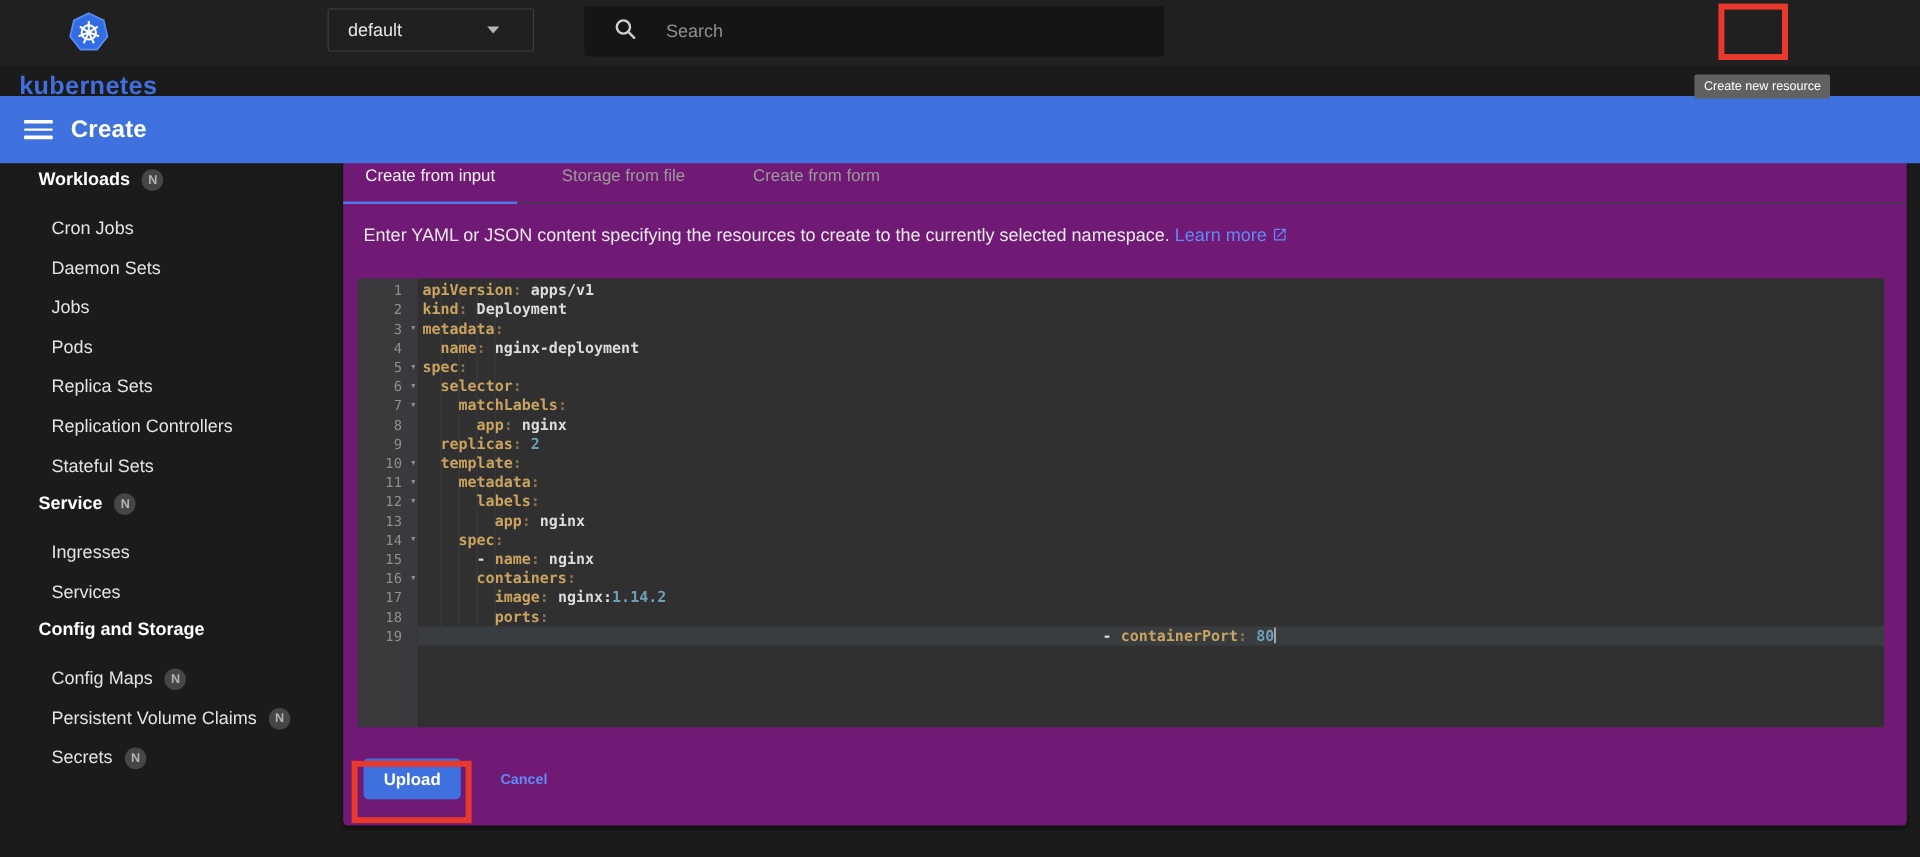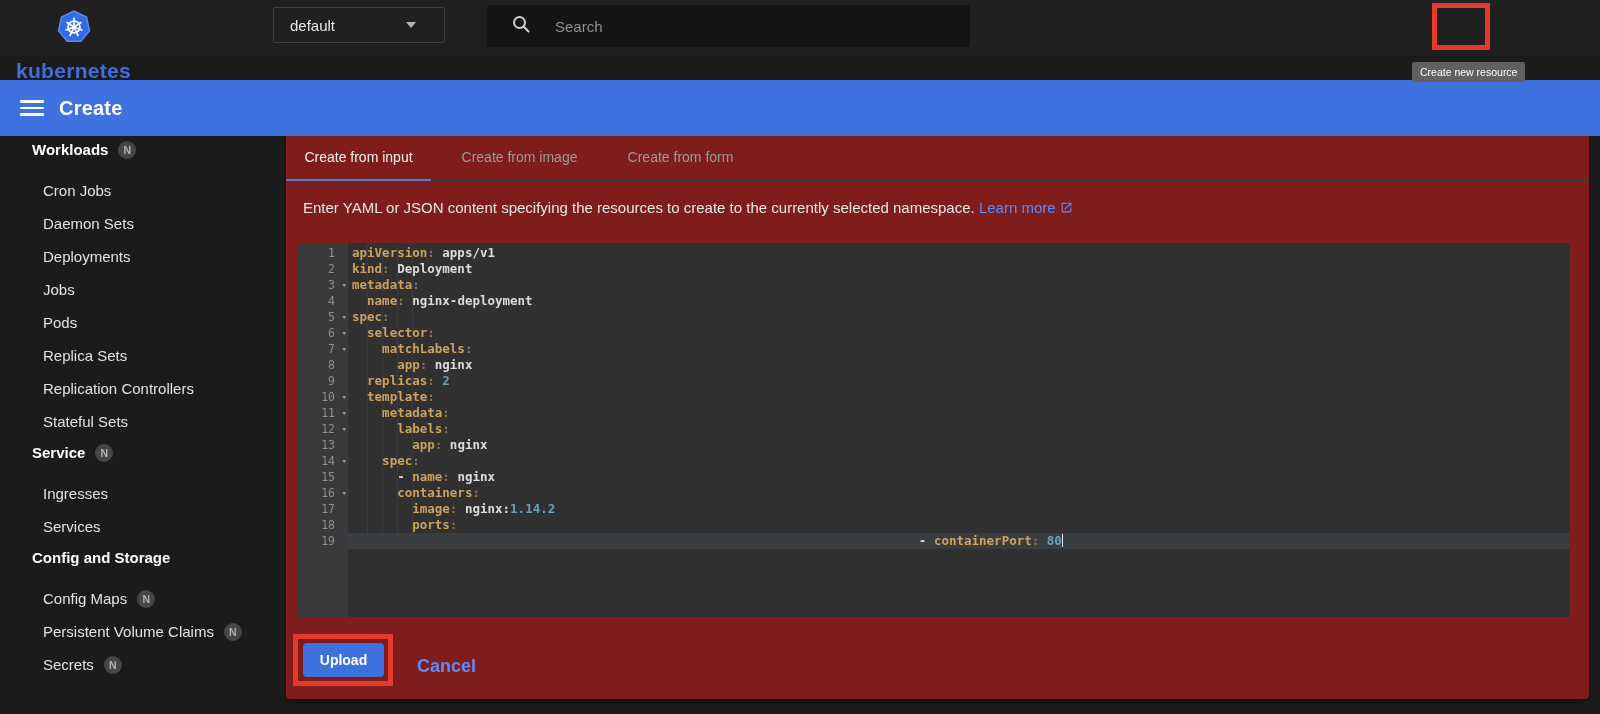--- a/index.html
+++ b/index.html
@@ -43,21 +43,21 @@
   
   .sidebar { position:absolute; left:0; top:112px; width:285px; height:602px; padding-top:23px; }
   .nav-header { display:flex; align-items:flex-start; height:33px; padding-left:32px; cursor:pointer; margin-top:6px; }
   .nav-header .lbl { color:#ffffff; font-size:15px; font-weight:bold; }
   .nav-item { display:flex; align-items:center; height:33px; padding-left:43px; cursor:pointer; }
   .nav-item .lbl { color:#e3e3e3; font-size:15px; }
   .nbadge { margin-left:10px; width:18px; height:18px; border-radius:50%; background:#464648;
     color:#b3b3b5; font-size:10.5px; font-weight:bold; display:flex; align-items:center; justify-content:center; }
 
   
-  .card { position:absolute; left:286px; top:133px; width:1303px; height:566px; background:#7f1d1d;
+  .card { position:absolute; left:286px; top:122px; width:1303px; height:566px; background:#701a75;
     border-radius:4px; box-shadow:0 2px 4px rgba(0,0,0,.45); }
   .tabbar { position:absolute; left:0; top:0; width:100%; height:48px; border-bottom:1px solid #3b3b3c;
     display:flex; }
   .tab { width:145px; margin-right:16px; display:flex; align-items:center; justify-content:center;
     color:#9b9b9d; font-size:14px; font-weight:500; cursor:pointer; position:relative; }
   .tab.active { color:#f2f2f2; }
   .tab.active::after { content:""; position:absolute; left:0; right:0; bottom:-1px; height:2px; background:#4c7de8; }
 
   .desc { position:absolute; left:17px; top:66px; font-size:15px; color:#e9e9e9; }
   .learn-more { color:#5f8af8; text-decoration:none; cursor:pointer; }
@@ -75,24 +75,24 @@
     padding-left:4px; color:#dcdcdc; position:relative; z-index:2; }
   .code-row.active { background:#3a3d40;text-align:center; }
   .tk-k { color:#c9a35f; }
   .tk-p { color:#8a7450; }
   .tk-v { color:#dcdcdc; }
   .tk-n { color:#6f9eb8; }
   .cursor { display:inline-block; width:1.5px; height:13px; background:#e8e8e8; vertical-align:-2px; }
   .indent-guide { position:absolute; top:2px; width:1px; height:304px; background:rgba(255,255,255,.055); z-index:1; }
 
   
-  .actions { position:absolute; left:17px; top:510px; display:flex; align-items:flex-end; }
+  .actions { position:absolute; left:17px; top:510px; display:flex; align-items:center; }
   .upload-btn { width:81px; height:34px; background:#3e71de; border:none; border-radius:4px;
     color:#ffffff; font-size:14px; font-weight:bold; cursor:pointer; font-family:"Liberation Sans",sans-serif; }
-  .cancel-link { margin-left:33px; color:#5f8af8; font-size:18px; font-weight:bold; cursor:pointer; }
+  .cancel-link { margin-left:33px; color:#5f8af8; font-size:12px; font-weight:bold; cursor:pointer; }
 </style>
 </head>
 <body>
 
 <div class="topbar">
   <div class="brand-wrap">
     <span>
       <svg width="34" height="34" viewBox="0 0 32 32">
         <polygon points="16,1 27.7,6.6 30.6,19.3 22.5,29.5 9.5,29.5 1.4,19.3 4.3,6.6" fill="#326ce5" stroke="#5b8cf0" stroke-width="1.4"></polygon>
         <circle cx="16" cy="16" r="5.6" fill="none" stroke="#ffffff" stroke-width="1.6"></circle>
@@ -150,23 +150,20 @@
         <span class="lbl">Workloads</span>
         <span class="nbadge">N</span>
       </div>
       <div class="nav-item">
         <span class="lbl">Cron Jobs</span>
       </div>
       <div class="nav-item">
         <span class="lbl">Daemon Sets</span>
       </div>
       <div class="nav-item">
-        <span class="lbl">Deployments</span>
-      </div>
-      <div class="nav-item">
         <span class="lbl">Jobs</span>
       </div>
       <div class="nav-item">
         <span class="lbl">Pods</span>
       </div>
       <div class="nav-item">
         <span class="lbl">Replica Sets</span>
       </div>
       <div class="nav-item">
         <span class="lbl">Replication Controllers</span>
@@ -202,21 +199,21 @@
       <div class="nav-item">
         <span class="lbl">Secrets</span>
         <span class="nbadge">N</span>
       </div>
     </div>
   </nav>
 
 <section class="card">
   <div class="tabbar">
       <div class="tab active">Create from input</div>
-      <div class="tab">Create from image</div>
+      <div class="tab">Storage from file</div>
       <div class="tab">Create from form</div>
     </div>
 
   <div class="desc">
     <span>Enter YAML or JSON content specifying the resources to create to the currently selected namespace.</span>
     <a class="learn-more"><span>Learn more</span><span class="ext-icon">
       <svg width="13" height="13" viewBox="0 0 24 24" fill="#5f8af8">
         <path d="M19 19H5V5h7V3H5c-1.11 0-2 .9-2 2v14c0 1.1.89 2 2 2h14c1.1 0 2-.9 2-2v-7h-2v7zM14 3v2h3.59l-9.83 9.83 1.41 1.41L19 6.41V10h2V3h-7z"></path>
       </svg></span></a>
   </div>

